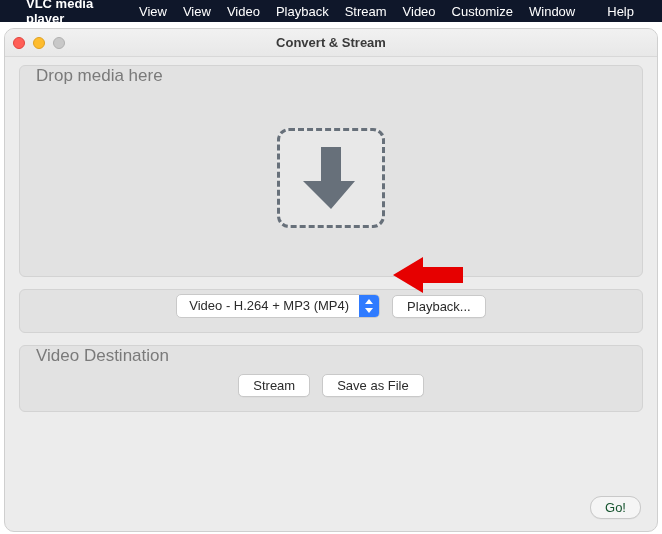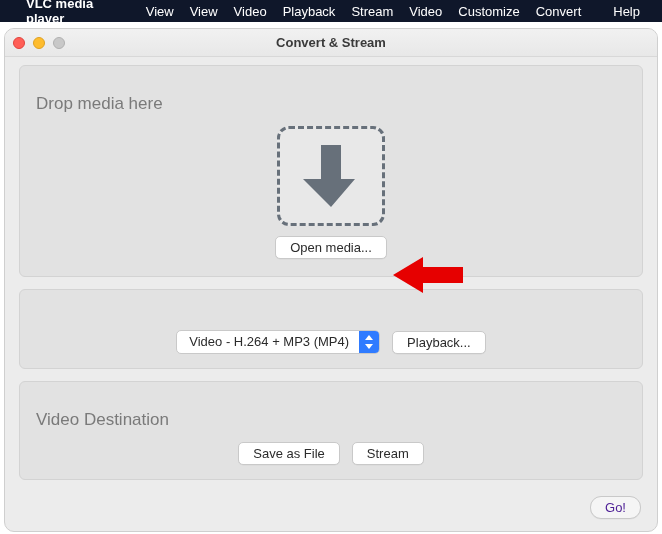--- a/index.html
+++ b/index.html
@@ -72,21 +72,21 @@
       padding: 8px 14px 14px 14px;
       display: flex;
       flex-direction: column;
       gap: 12px;
     }
 
     .panel {
       background: #e2e2e2;
       border: 1px solid #d3d3d3;
       border-radius: 6px;
-      padding: 28px 16px 14px 16px;
+      padding: 0 16px 14px 16px;
     }
     .panel-title {
       color: #7a7a7a;
       font-size: 17px;
       font-weight: 400;
       margin-bottom: 8px;
     }
 
     .drop-panel {
       height: 212px;
@@ -118,32 +118,32 @@
       background: #ffffff;
       border: 1px solid #c9c9c9;
       border-radius: 5px;
       padding: 3px 14px;
       font-size: 13px;
       color: #2b2b2b;
       cursor: default;
       box-shadow: 0 0.5px 0 rgba(0,0,0,0.05);
     }
     .mac-btn.disabled {
-      color: #4c1d95;
+      color: #14532d;
       background: #f5f5f5;
       border-radius: 11px;
     }
 
     .profile-panel .row,
     .dest-panel .row {
       display: flex;
       justify-content: center;
       gap: 12px;
       align-items: center;
-      margin-top: 12px;
+      margin-top: 4px;
     }
 
     .mac-select {
       display: flex;
       align-items: stretch;
       background: #ffffff;
       border: 1px solid #c9c9c9;
       border-radius: 5px;
       overflow: hidden;
       height: 24px;
@@ -181,23 +181,23 @@
 <div class="menubar">
   <span class="apple"></span>
   <span class="app-name menu-item">VLC media player</span>
   <span class="menu-item">View</span>
   <span class="menu-item">View</span>
   <span class="menu-item">Video</span>
   <span class="menu-item">Playback</span>
   <span class="menu-item">Stream</span>
   <span class="menu-item">Video</span>
   <span class="menu-item">Customize</span>
-  <span class="menu-item">Convert</span>
+  <span class="menu-item">Window</span>
   <span class="spacer"></span>
-  <span class="menu-item" style="margin-right:10px">Help</span>
+  <span class="menu-item" style="margin-right:16px">Help</span>
 </div>
 
 <div class="window">
   <div class="titlebar">
     <div class="traffic">
       <div class="dot close-dot"></div>
       <div class="dot min-dot"></div>
       <div class="dot zoom-dot"></div>
     </div>
     <div class="title">Convert &amp; Stream</div>
@@ -206,21 +206,20 @@
   <div class="content">
 
     <div class="panel drop-panel">
       <div class="panel-title">Drop media here</div>
       <div class="drop-area">
         <div class="drop-icon">
           <svg class="arrow-down" width="56" height="70" viewBox="0 0 56 70">
             <path fill="#67707a" d="M18 4 h20 v34 h14 L28 66 0 38 h18 z"></path>
           </svg>
         </div>
-        <button class="mac-btn">Open media...</button>
       </div>
     </div>
 
     <div class="panel profile-panel">
       <div class="row">
         <div class="mac-select">
           <span class="sel-label">Video - H.264 + MP3 (MP4)</span>
           <span class="sel-cap">
             <svg width="10" height="14" viewBox="0 0 10 14">
               <path fill="#ffffff" d="M5 0 L9 5 H1 Z"></path>
@@ -228,22 +227,22 @@
             </svg>
           </span>
         </div>
         <button class="mac-btn">Playback...</button>
       </div>
     </div>
 
     <div class="panel dest-panel">
       <div class="panel-title">Video Destination</div>
       <div class="row">
+        <button class="mac-btn">Stream</button>
         <button class="mac-btn">Save as File</button>
-        <button class="mac-btn">Stream</button>
       </div>
     </div>
 
   </div>
 
   <svg class="red-arrow" width="70" height="40" viewBox="0 0 70 40">
     <path fill="#e60000" d="M0 20 L30 2 L30 12 L70 12 L70 28 L30 28 L30 38 Z"></path>
   </svg>
 
   <div class="footer">

